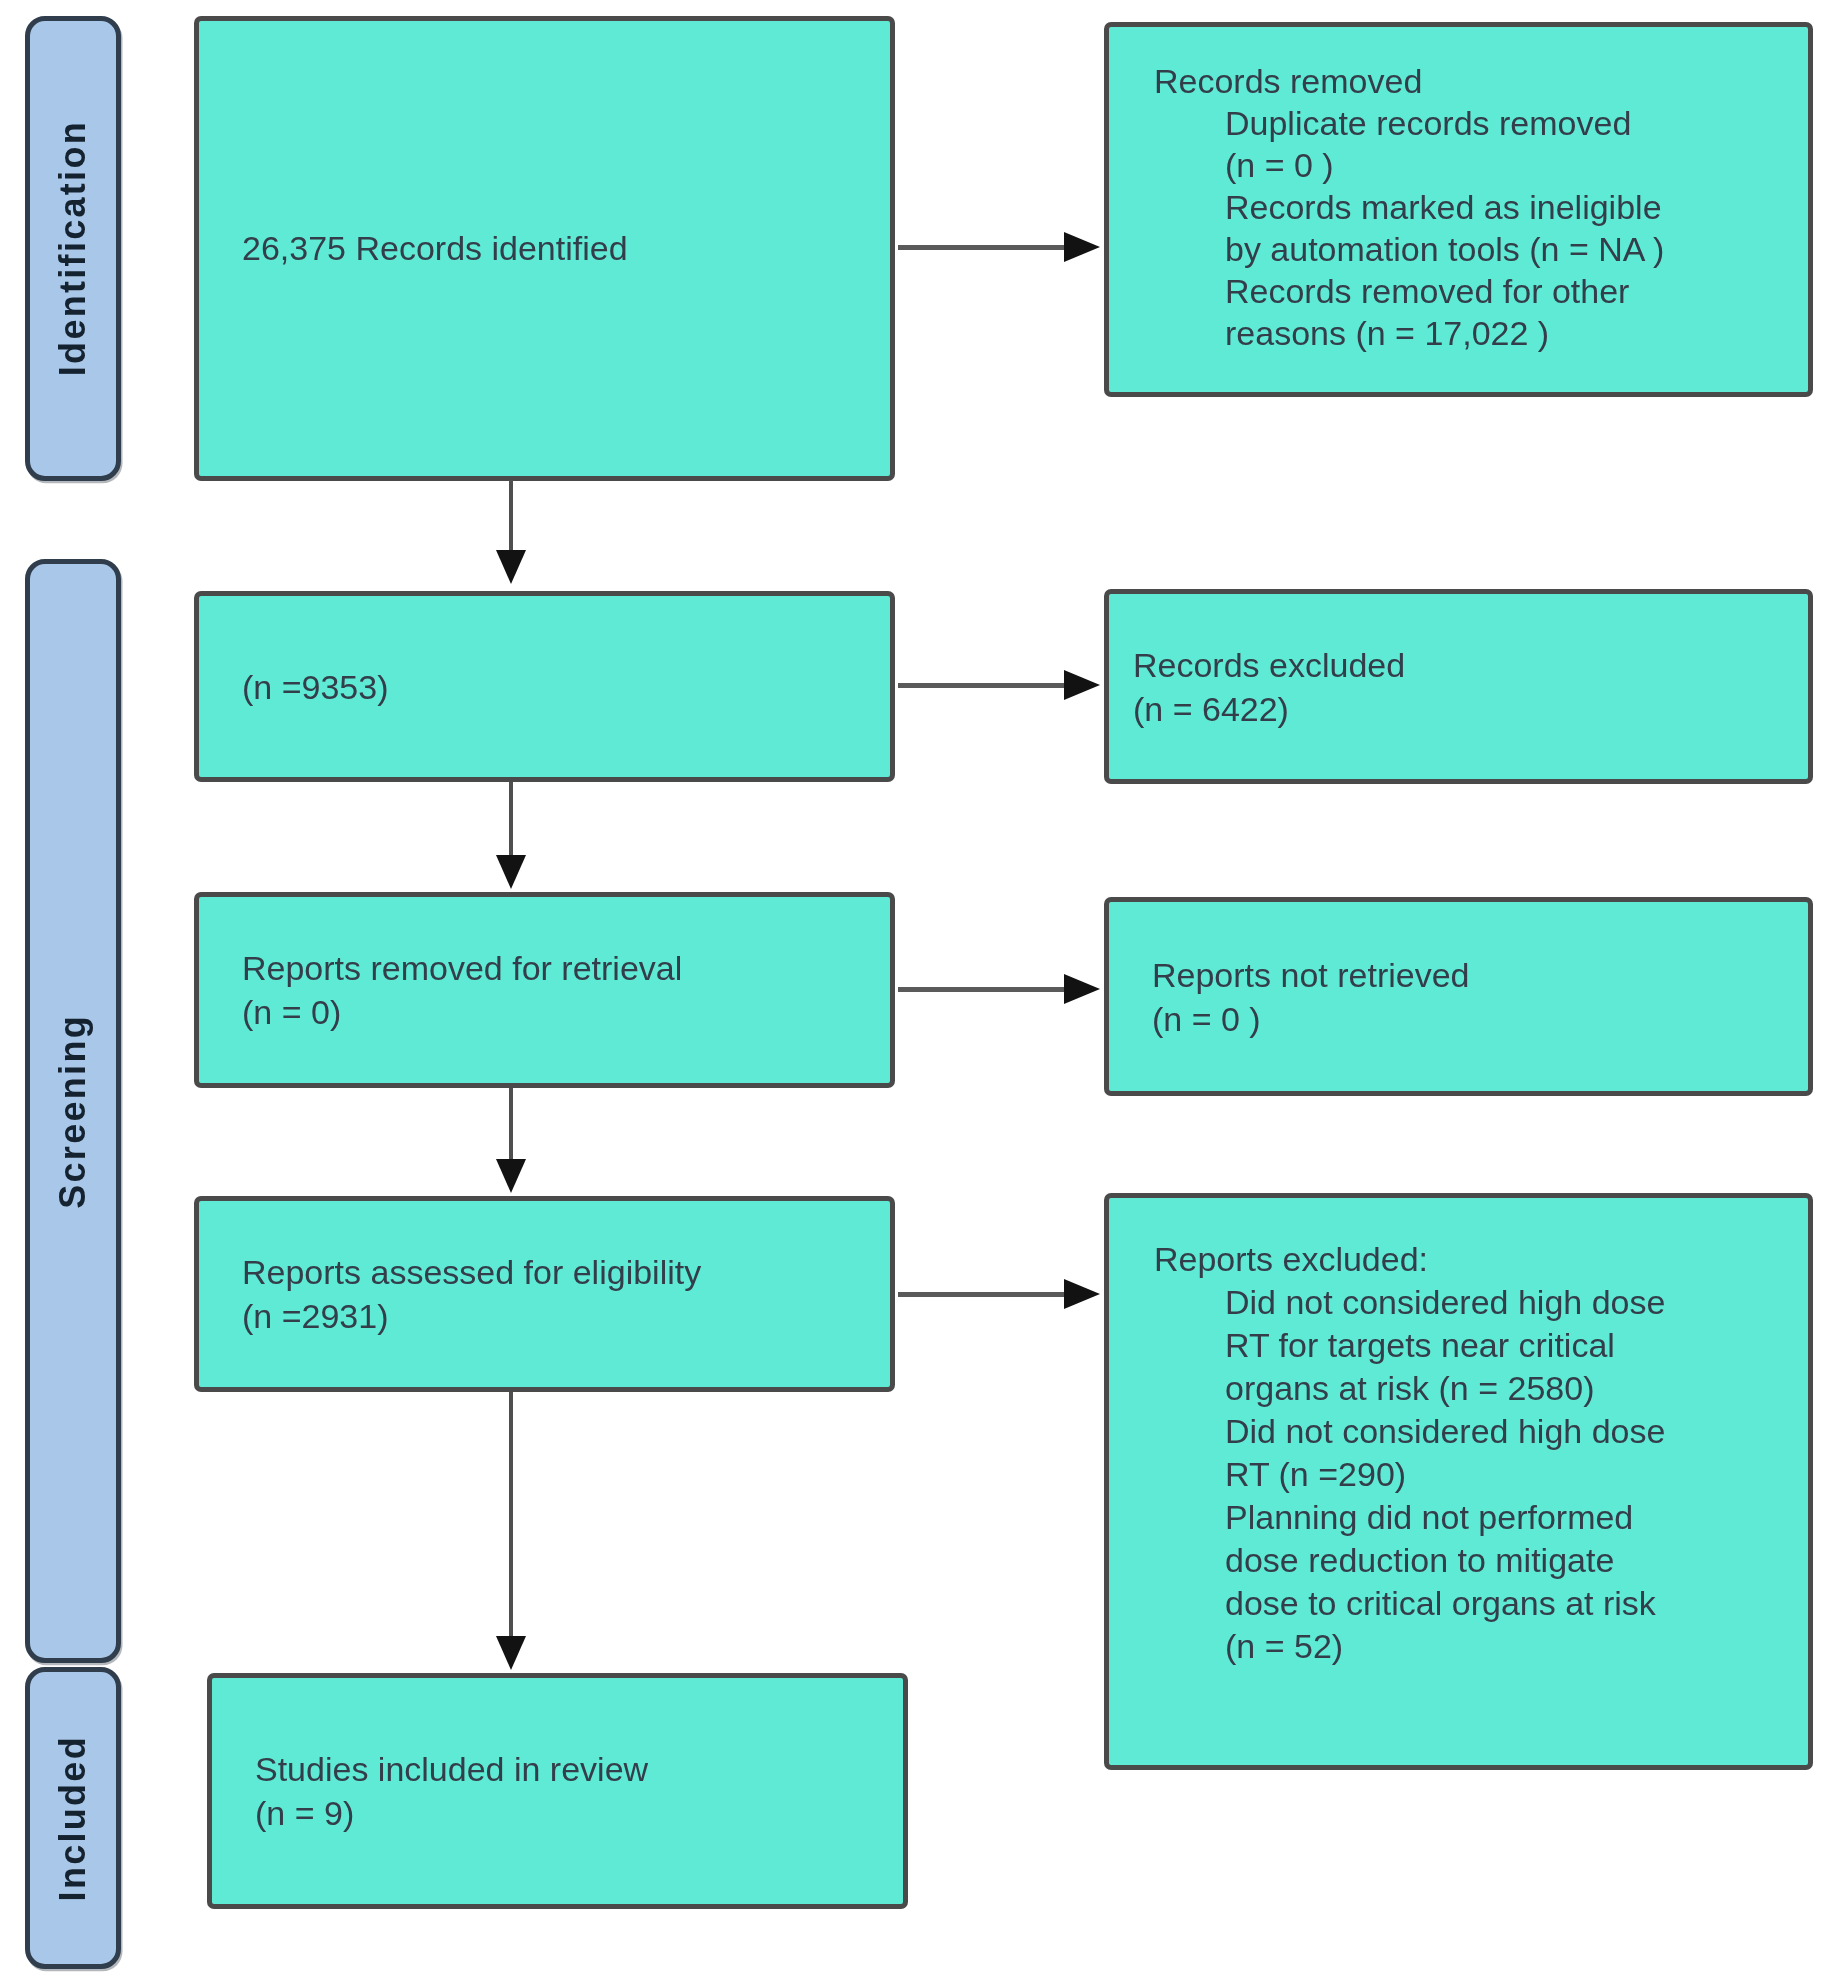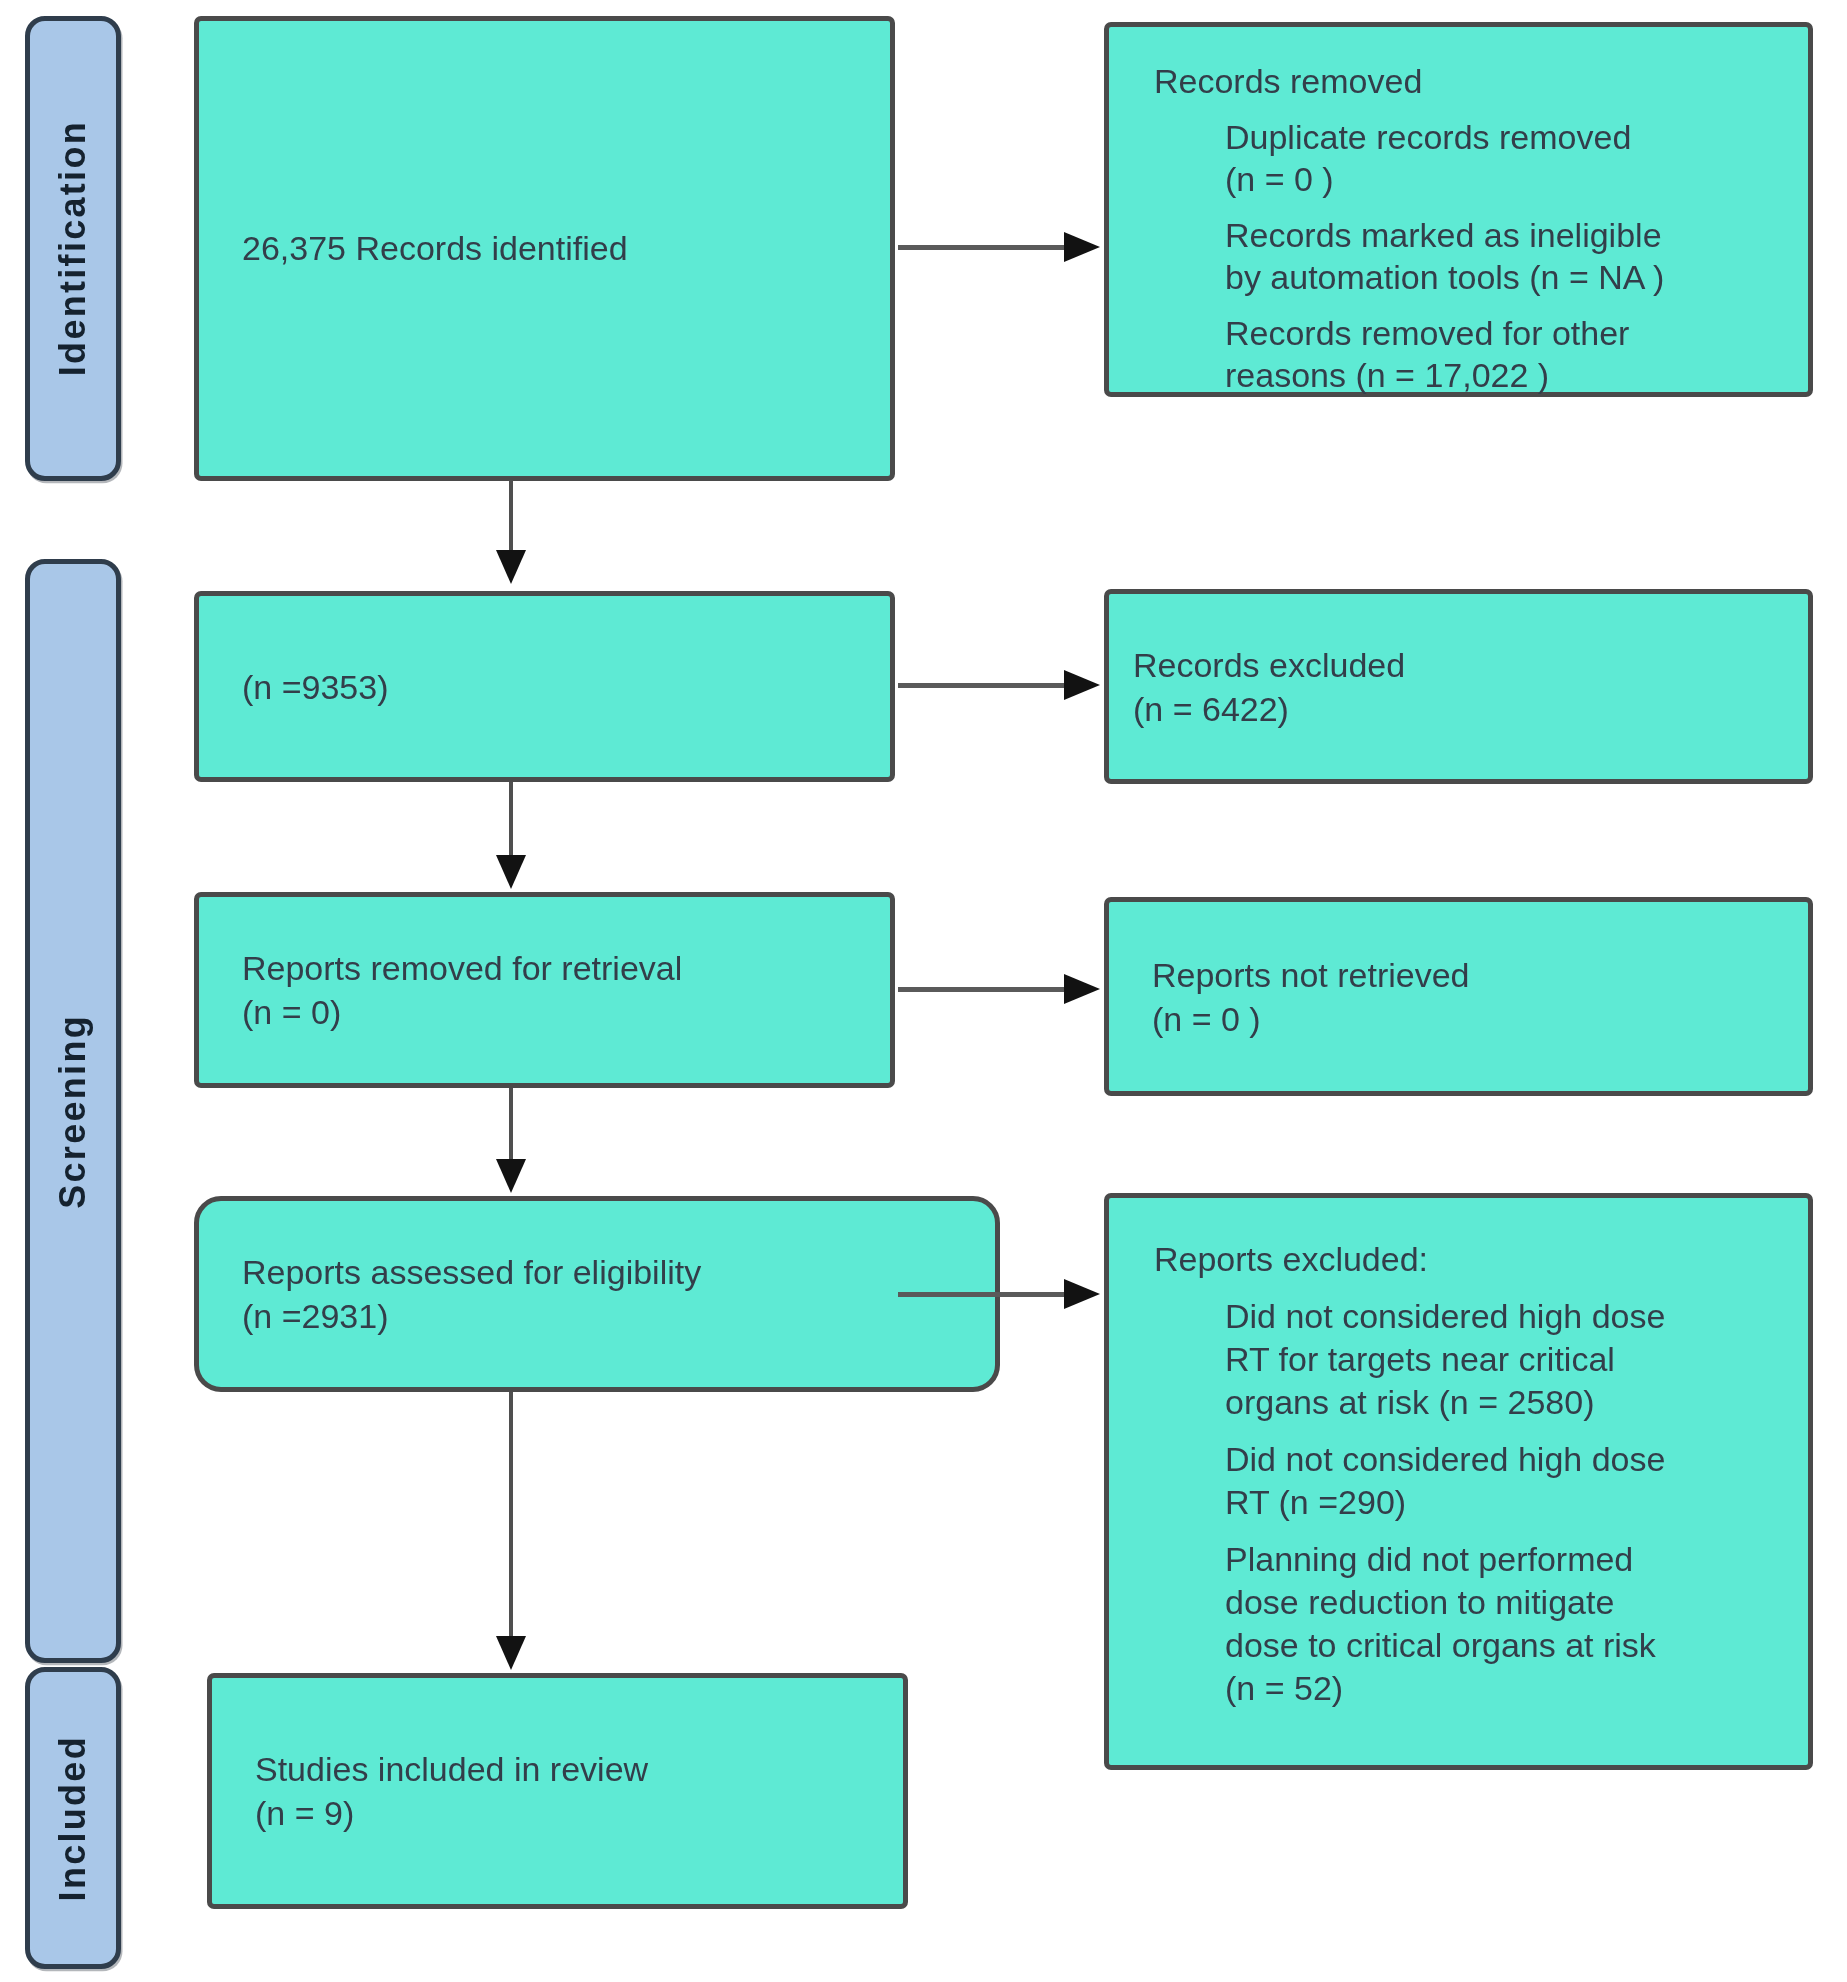--- a/index.html
+++ b/index.html
@@ -40,21 +40,20 @@
   }
   .fbox.centered{
     display:flex;flex-direction:column;justify-content:center;
     padding-left:43px;padding-right:18.6px;
   }
   .detail-pad-1{padding:33px 22px 0 45px;}
   .detail-pad-4{padding:40px 22px 0 45px;}
   .sub-item{
     white-space:pre-line;
     margin-left:71px;
-    margin-top:14px;
   }
   .it{font-style:italic;}
   
   .v-shaft{position:absolute;width:3.9px;background:#4f4f4f;}
   .v-head{
     position:absolute;width:0;height:0;
     border-left:15.5px solid transparent;
     border-right:15.5px solid transparent;
     border-top:34px solid #121212;
   }
@@ -87,21 +86,21 @@
 
 <div class="fbox centered" style="left:194px;top:591px;width:701px;height:191px;">
   <div>(n =9353)</div>
 </div>
 
 <div class="fbox centered" style="left:194px;top:892px;width:701px;height:196px;">
   <div>Reports removed for retrieval</div>
   <div>(n = 0)</div>
 </div>
 
-<div class="fbox centered" style="left:194px;top:1196px;width:806px;height:196px;border-radius:27px;">
+<div class="fbox centered" style="left:194px;top:1196px;width:701px;height:196px;">
   <div>Reports assessed for eligibility</div>
   <div>(n =2931)</div>
 </div>
 
 <div class="fbox centered" style="left:207px;top:1673px;width:701px;height:236px;">
   <div>Studies included in review</div>
   <div>(n = 9)</div>
 </div>
 
 <div class="fbox detail-pad-1" style="left:1104px;top:22px;width:709px;height:375px;line-height:42px;">

